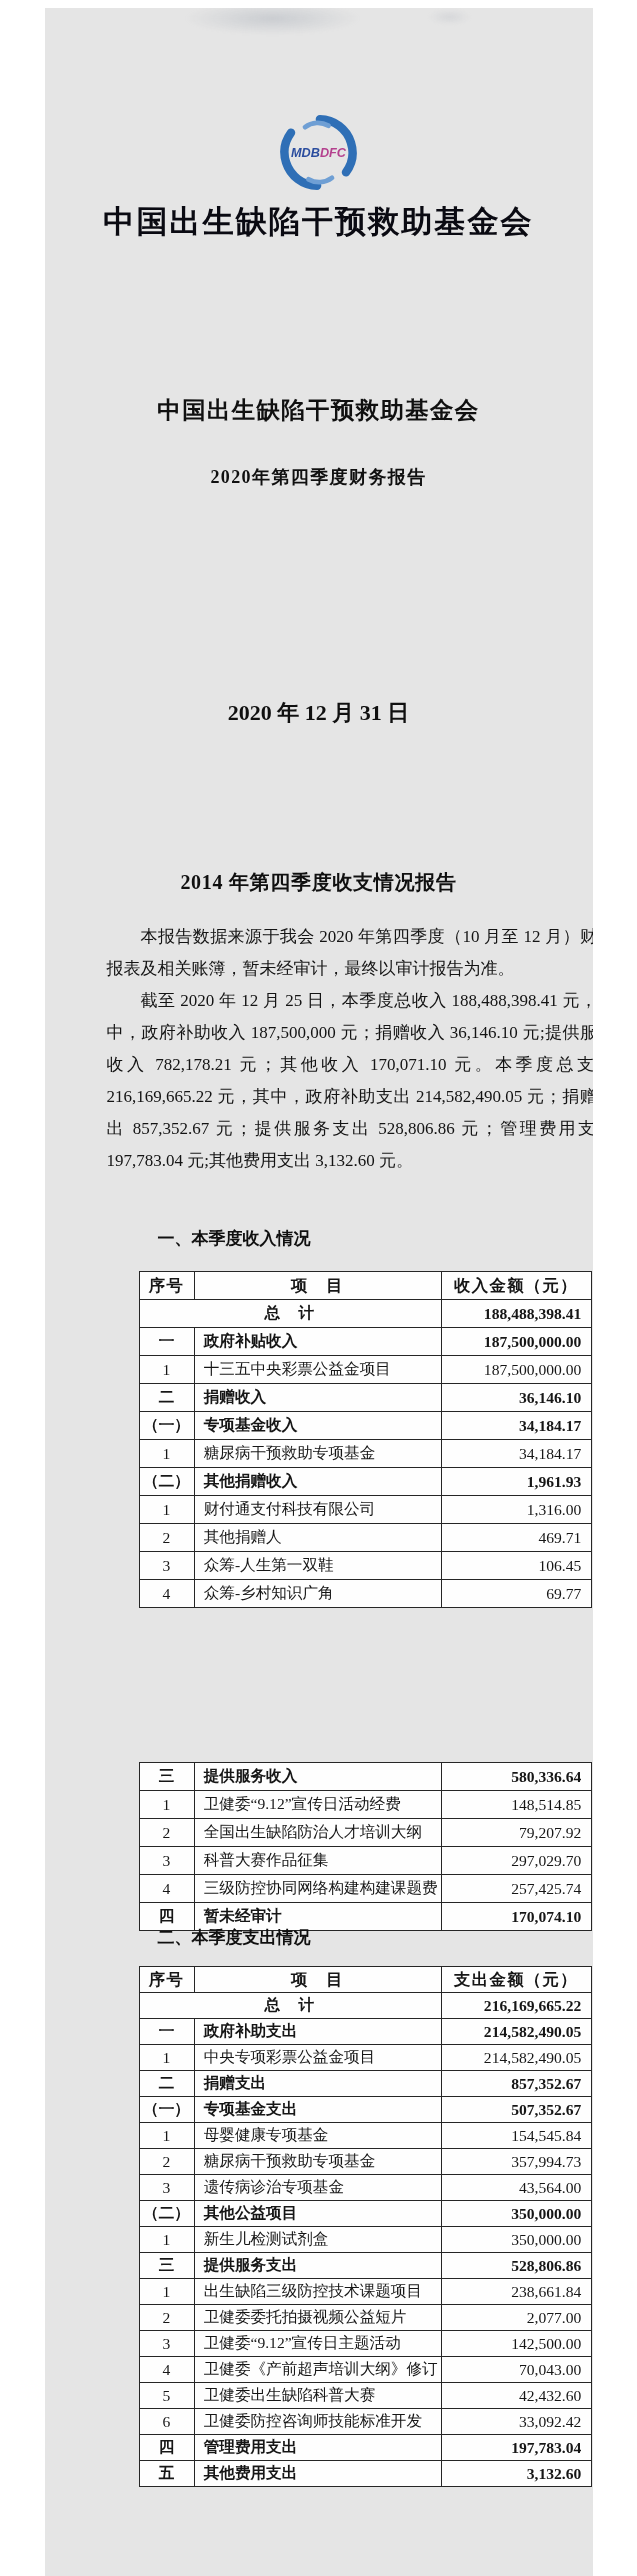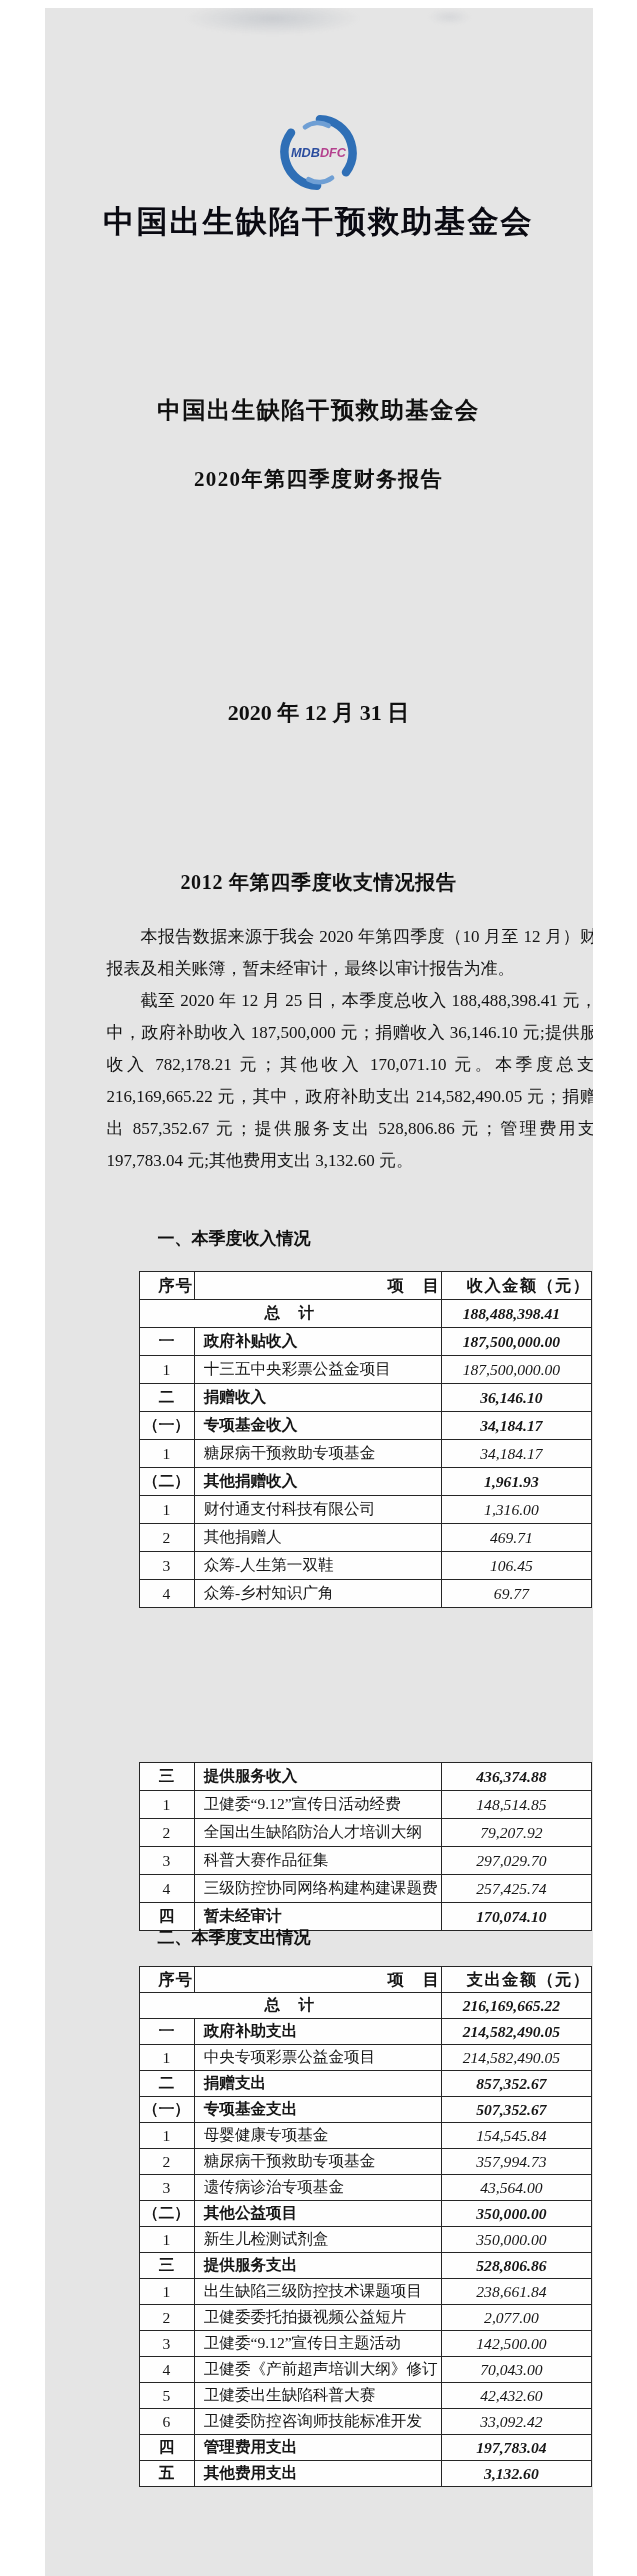--- a/index.html
+++ b/index.html
@@ -8,40 +8,40 @@
   .smudge{position:absolute;top:-5.7px;left:139px;width:177px;height:33px;
     background:radial-gradient(ellipse at center,rgba(150,158,170,.34),rgba(255,255,255,0) 70%);
     filter:blur(1.4px);}
   .smudge2{position:absolute;top:1.4px;left:383px;width:43px;height:15.6px;
     background:radial-gradient(ellipse at center,rgba(170,175,185,.25),rgba(255,255,255,0) 70%);
     filter:blur(1.4px);}
   .centered{position:absolute;left:0;width:100%;text-align:center;}
   .logo-block{top:105px;}
   .calligraphy{top:193px;font-size:31px;font-weight:900;letter-spacing:2.1px;color:#0a0a12;}
   .org-title{top:386px;font-size:23.4px;font-weight:bold;letter-spacing:1.4px;color:#101010;}
-  .report-title{top:457px;font-size:21px;font-weight:bold;letter-spacing:1.4px;color:#101010;}
+  .report-title{top:457px;font-size:18px;font-weight:bold;letter-spacing:1.4px;color:#101010;}
   .date-line{top:690px;font-size:22px;font-weight:bold;color:#101010;}
   .section-title{top:861px;font-size:20px;font-weight:bold;letter-spacing:0.7px;color:#101010;}
   .paras{position:absolute;top:913px;left:62px;width:508px;font-size:17px;line-height:32px;
     text-align:justify;color:#141414;}
   .paras p{margin:0;text-indent:2em;}
   .sub-heading{position:absolute;left:113px;font-size:17px;font-weight:bold;color:#101010;}
   .income-heading{top:1219px;}
   .expense-heading{top:1918px;}
   table.tbl{position:absolute;left:94px;width:452px;border-collapse:collapse;table-layout:fixed;
     font-size:15.6px;color:#161616;background:#fefefe;}
   .tbl col.c1{width:55px;}
   .tbl col.c2{width:247px;}
   .tbl col.c3{width:150px;}
   .tbl th,.tbl td{border:1.4px solid #262626;height:27px;padding:0 0;vertical-align:middle;
     overflow:hidden;white-space:nowrap;}
-  .tbl th{font-weight:bold;font-size:16.3px;text-align:right;letter-spacing:1.4px;}
+  .tbl th{font-weight:bold;font-size:16.3px;text-align:center;letter-spacing:1.4px;}
   .tbl td.ser{text-align:center;}
   .tbl td.item{text-align:left;padding-left:9.2px;}
-  .tbl td.amt{text-align:center;padding-right:9.2px;font-style:italic;}
+  .tbl td.amt{text-align:right;padding-right:9.2px;}
   .tbl td.c{text-align:center;letter-spacing:1.4px;}
   .tbl tr.b td{font-weight:bold;}
   .tbl.compact th,.tbl.compact td{height:25px;}
   #income-table-p1{top:1263px;}
   #income-table-p2{top:1754px;}
   #expense-table{top:1958px;}
 </style>
 </head>
 <body>
 
@@ -63,21 +63,21 @@
   </div>
 
   <div class="centered calligraphy">中国出生缺陷干预救助基金会</div>
 
   <div class="centered org-title">中国出生缺陷干预救助基金会</div>
 
   <div class="centered report-title">2020年第四季度财务报告</div>
 
   <div class="centered date-line">2020 年 12 月 31 日</div>
 
-  <div class="centered section-title">2012 年第四季度收支情况报告</div>
+  <div class="centered section-title">2014 年第四季度收支情况报告</div>
 
   <div class="paras">
     <p>本报告数据来源于我会 2020 年第四季度（10 月至 12 月）财务报表及相关账簿，暂未经审计，最终以审计报告为准。</p>
     <p>截至 2020 年 12 月 25 日，本季度总收入 188,488,398.41 元，其中，政府补助收入 187,500,000 元；捐赠收入 36,146.10 元;提供服务收入 782,178.21 元；其他收入 170,071.10 元。本季度总支出 216,169,665.22 元，其中，政府补助支出 214,582,490.05 元；捐赠支出 857,352.67 元；提供服务支出 528,806.86 元；管理费用支出 197,783.04 元;其他费用支出 3,132.60 元。</p>
   </div>
 
   <div class="sub-heading income-heading">一、本季度收入情况</div>
 
   <table class="tbl" id="income-table-p1">
     <colgroup>
@@ -153,21 +153,21 @@
   <table class="tbl" id="income-table-p2">
     <colgroup>
         <col class="c1">
         <col class="c2">
         <col class="c3">
       </colgroup>
     <tbody>
         <tr class="b">
           <td class="ser">三</td>
           <td class="item">提供服务收入</td>
-          <td class="amt">436,374.88</td>
+          <td class="amt">580,336.64</td>
         </tr>
         <tr>
           <td class="ser">1</td>
           <td class="item">卫健委“9.12”宣传日活动经费</td>
           <td class="amt">148,514.85</td>
         </tr>
         <tr>
           <td class="ser">2</td>
           <td class="item">全国出生缺陷防治人才培训大纲</td>
           <td class="amt">79,207.92</td>

